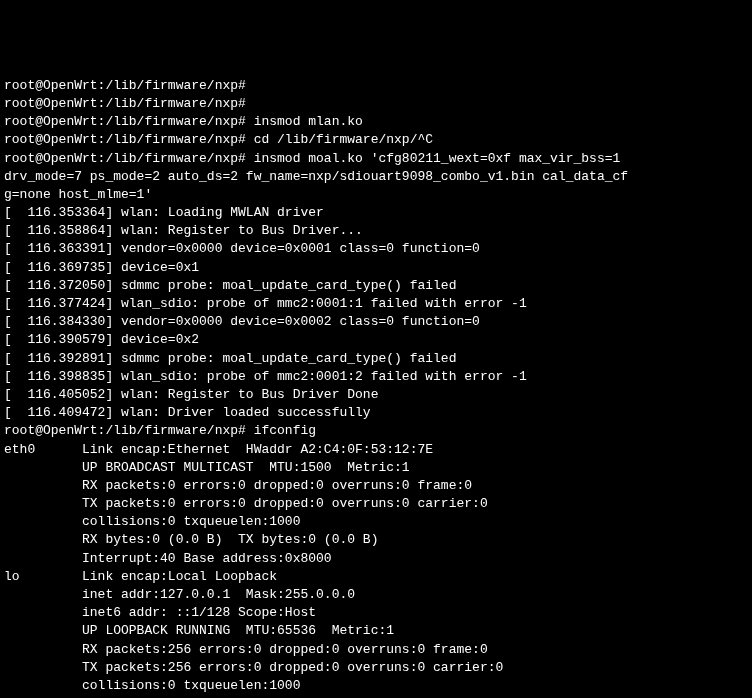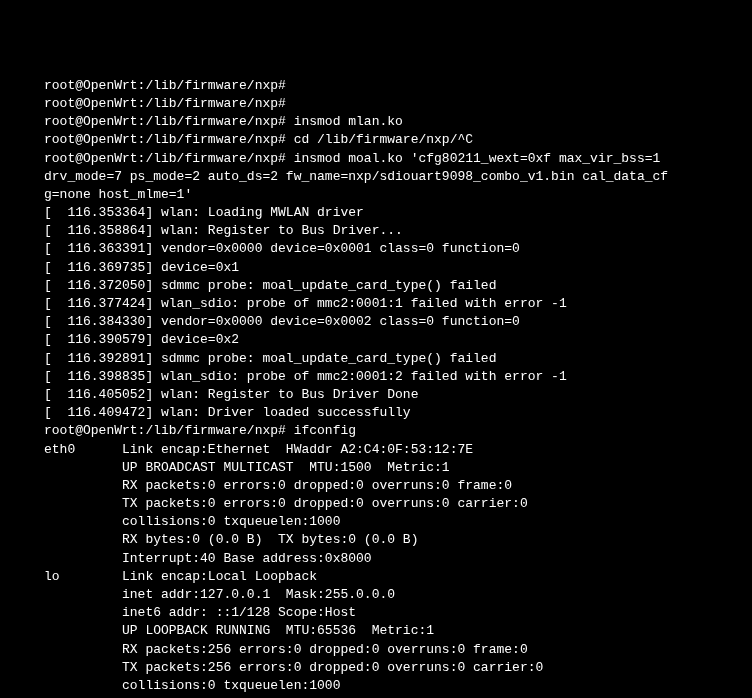--- a/index.html
+++ b/index.html
@@ -17,21 +17,20 @@
       white-space: pre;
       width: 752px;
       height: 698px;
       overflow: hidden;
     }
     .terminal {
       white-space: pre;
     }
     .line {
       display: block;
-      margin-left: 40px;
     }
   </style>
 </head>
 <body>
 
 
 
 <div class="terminal" id="terminal-container"><span class="line">root@OpenWrt:/lib/firmware/nxp#</span><span class="line">root@OpenWrt:/lib/firmware/nxp#</span><span class="line">root@OpenWrt:/lib/firmware/nxp# insmod mlan.ko</span><span class="line">root@OpenWrt:/lib/firmware/nxp# cd /lib/firmware/nxp/^C</span><span class="line">root@OpenWrt:/lib/firmware/nxp# insmod moal.ko 'cfg80211_wext=0xf max_vir_bss=1</span><span class="line">drv_mode=7 ps_mode=2 auto_ds=2 fw_name=nxp/sdiouart9098_combo_v1.bin cal_data_cf</span><span class="line">g=none host_mlme=1'</span><span class="line">[  116.353364] wlan: Loading MWLAN driver</span><span class="line">[  116.358864] wlan: Register to Bus Driver...</span><span class="line">[  116.363391] vendor=0x0000 device=0x0001 class=0 function=0</span><span class="line">[  116.369735] device=0x1</span><span class="line">[  116.372050] sdmmc probe: moal_update_card_type() failed</span><span class="line">[  116.377424] wlan_sdio: probe of mmc2:0001:1 failed with error -1</span><span class="line">[  116.384330] vendor=0x0000 device=0x0002 class=0 function=0</span><span class="line">[  116.390579] device=0x2</span><span class="line">[  116.392891] sdmmc probe: moal_update_card_type() failed</span><span class="line">[  116.398835] wlan_sdio: probe of mmc2:0001:2 failed with error -1</span><span class="line">[  116.405052] wlan: Register to Bus Driver Done</span><span class="line">[  116.409472] wlan: Driver loaded successfully</span><span class="line">root@OpenWrt:/lib/firmware/nxp# ifconfig</span><span class="line">eth0      Link encap:Ethernet  HWaddr A2:C4:0F:53:12:7E</span><span class="line">          UP BROADCAST MULTICAST  MTU:1500  Metric:1</span><span class="line">          RX packets:0 errors:0 dropped:0 overruns:0 frame:0</span><span class="line">          TX packets:0 errors:0 dropped:0 overruns:0 carrier:0</span><span class="line">          collisions:0 txqueuelen:1000</span><span class="line">          RX bytes:0 (0.0 B)  TX bytes:0 (0.0 B)</span><span class="line">          Interrupt:40 Base address:0x8000</span><span class="line"></span><span class="line">lo        Link encap:Local Loopback</span><span class="line">          inet addr:127.0.0.1  Mask:255.0.0.0</span><span class="line">          inet6 addr: ::1/128 Scope:Host</span><span class="line">          UP LOOPBACK RUNNING  MTU:65536  Metric:1</span><span class="line">          RX packets:256 errors:0 dropped:0 overruns:0 frame:0</span><span class="line">          TX packets:256 errors:0 dropped:0 overruns:0 carrier:0</span><span class="line">          collisions:0 txqueuelen:1000</span><span class="line">          RX bytes:19968 (19.5 KiB)  TX bytes:19968 (19.5 KiB)</span><span class="line"></span></div>
 
 

